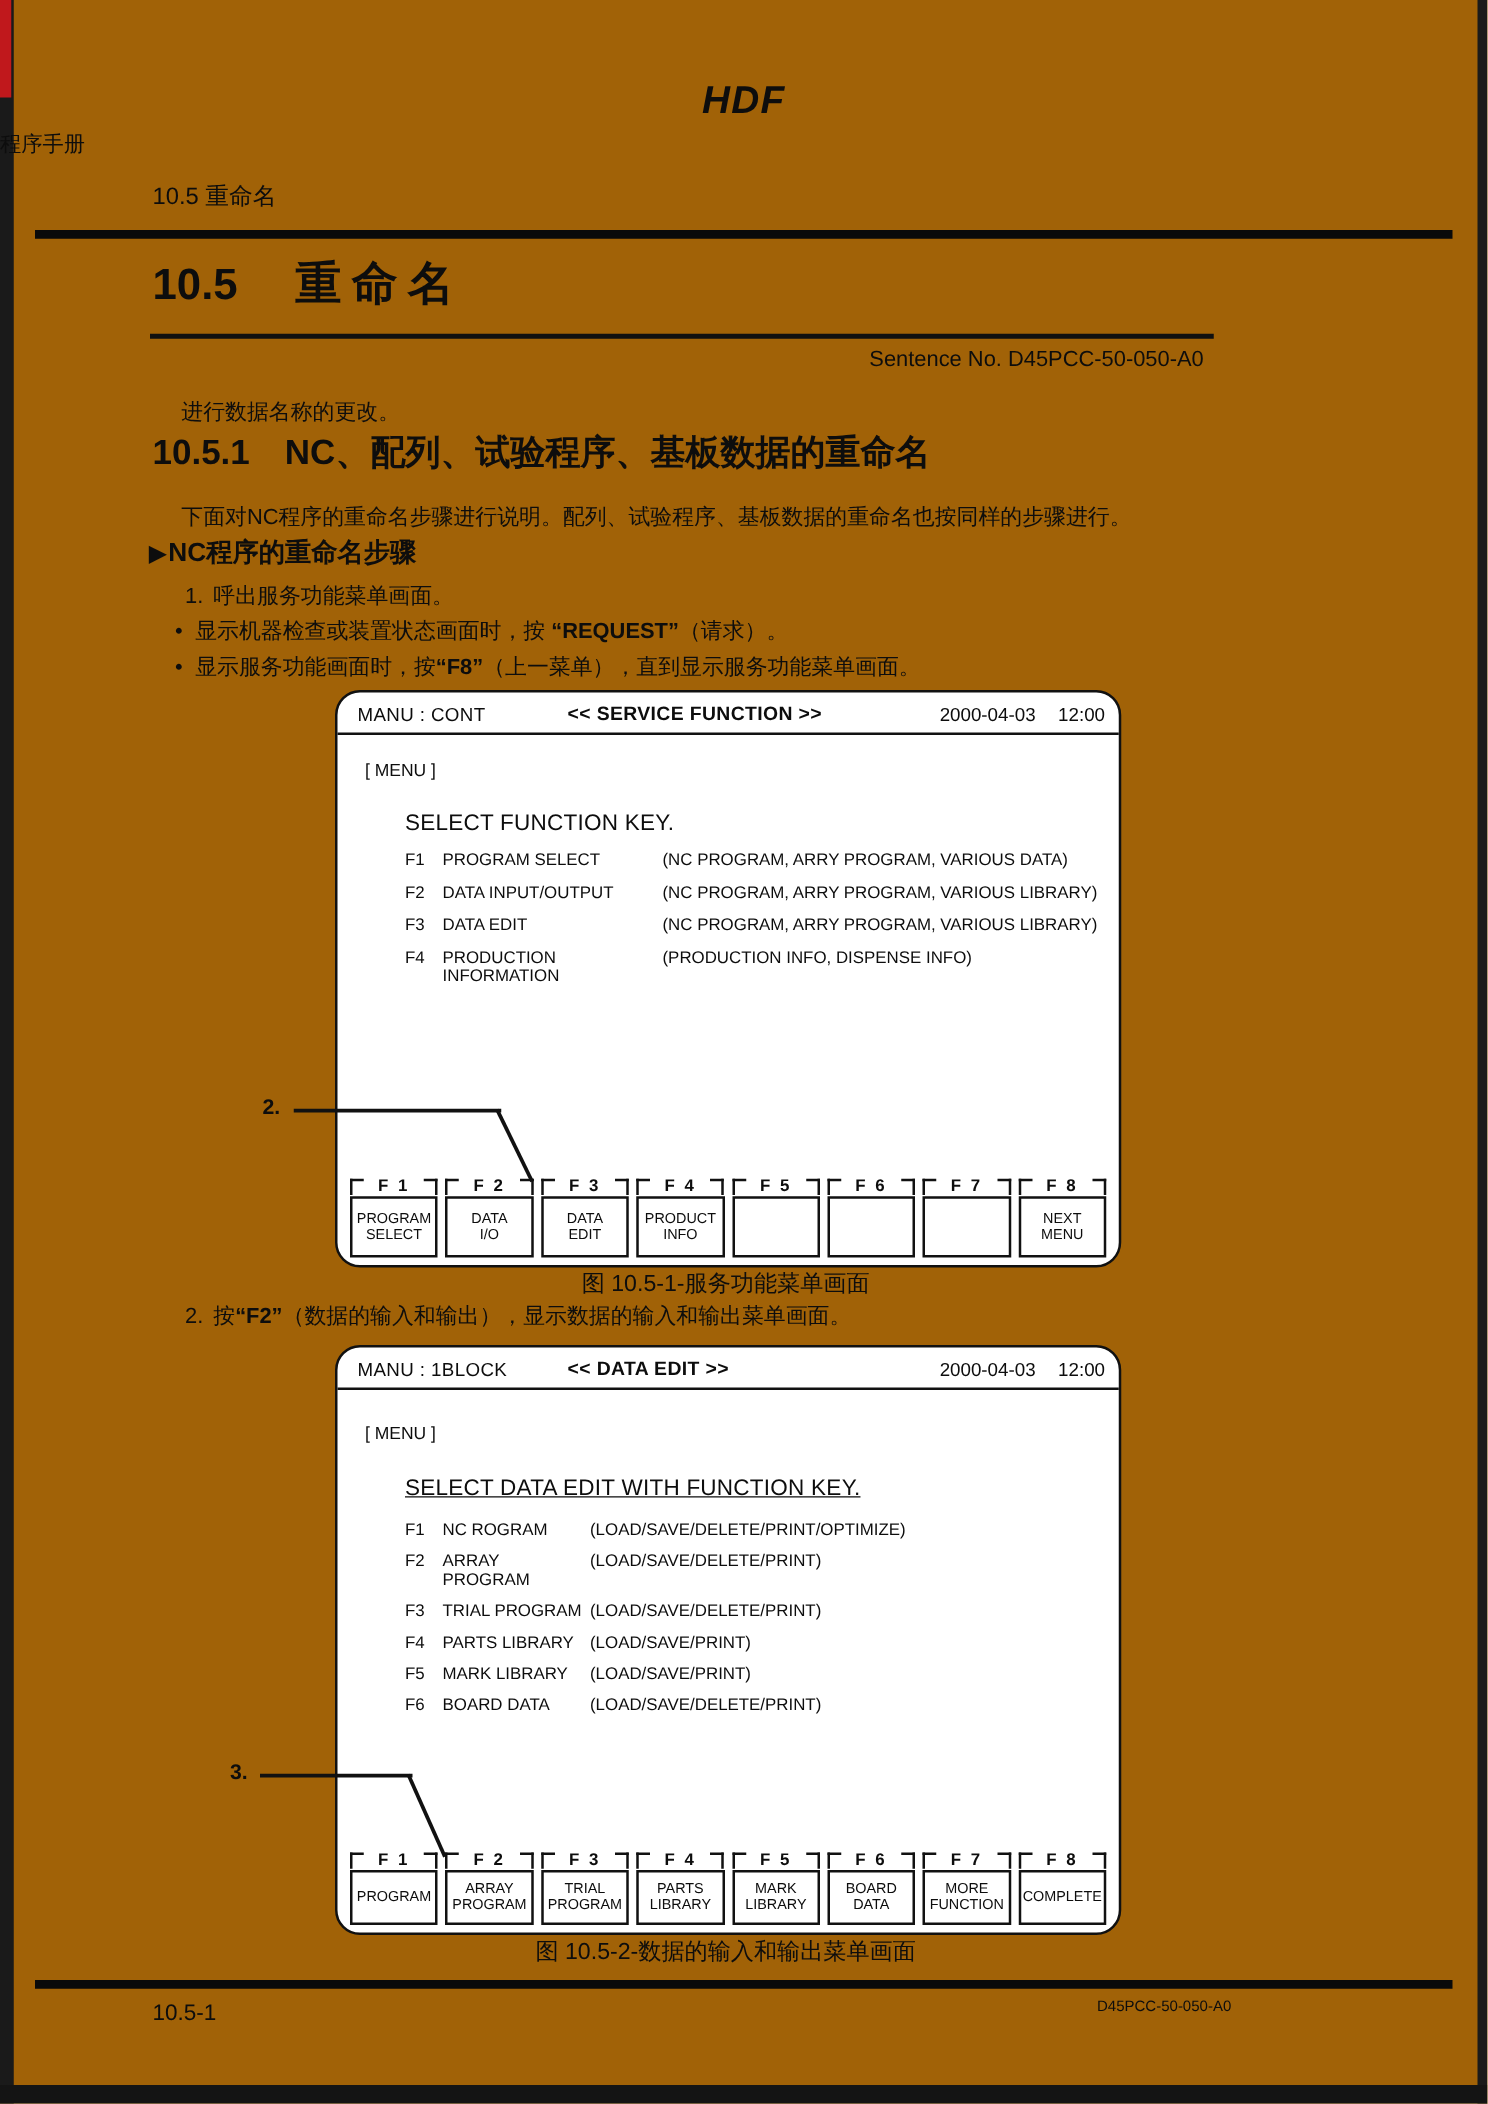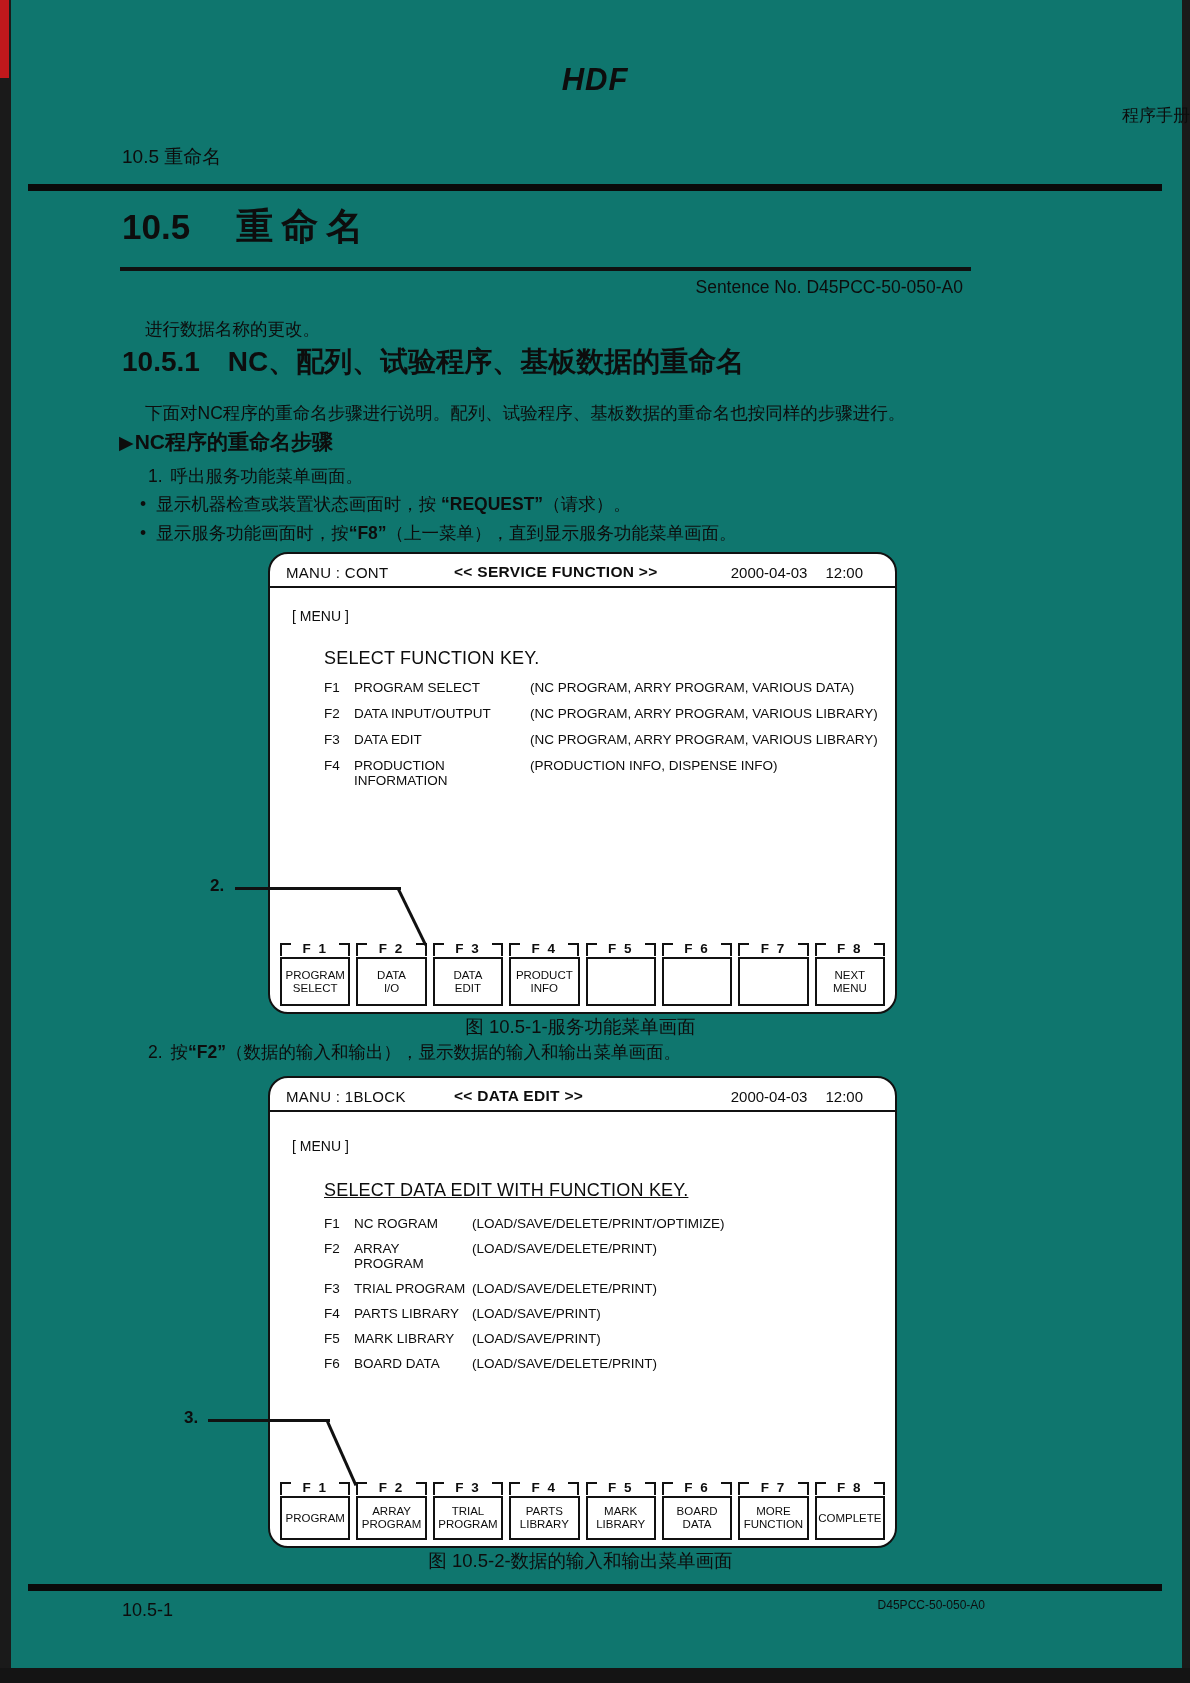--- a/index.html
+++ b/index.html
@@ -1,29 +1,29 @@
 <!DOCTYPE html>
 <html><head>
 <meta charset="utf-8">
 <style>
   html,body{margin:0;padding:0;background:#e8e8e8;}
   .page{
-    position:relative;width:1190px;height:1683px;background:#0f766e;
+    position:relative;width:1190px;height:1683px;background:#a16207;
     font-family:"Liberation Sans","DejaVu Sans",sans-serif;color:#0d0d0d;
     overflow:hidden;margin:0 auto;
   }
   .abs{position:absolute;}
   
   .edge-left{position:absolute;left:0;top:0;width:11px;height:100%;background:#1a1a1a;}
   .edge-red{position:absolute;left:0;top:0;width:9px;height:78px;background:#c0181c;z-index:3;}
   .edge-right{position:absolute;right:0;top:0;width:8px;height:100%;background:#1a1a1a;}
   .edge-bottom{position:absolute;left:0;bottom:0;width:100%;height:15px;background:#141414;}
 
   #brand{top:62px;left:0;width:100%;text-align:center;font-size:31px;font-weight:bold;font-style:italic;letter-spacing:1px;}
-  #brand-sub{top:104px;left:0;width:100%;text-align:right;font-size:17px;}
+  #brand-sub{top:104px;left:0;width:100%;text-align:left;font-size:17px;}
   #breadcrumb{top:144px;left:122px;font-size:19px;}
   #rule-top{top:184px;left:28px;width:1134px;height:7px;background:#0a0a0a;}
 
   #section-heading{top:202px;left:122px;display:flex;align-items:baseline;gap:46px;}
   .sec-num{font-size:35px;font-weight:bold;}
   .sec-title{font-size:37px;font-family:"Liberation Serif","DejaVu Serif",serif;font-weight:600;letter-spacing:8px;}
   #rule-heading{top:267px;left:120px;width:851px;height:4px;background:#101010;}
   #sentence-no{top:277px;left:0;width:963px;text-align:right;font-size:17.5px;}
 
   #intro{top:317px;left:145px;font-size:17.5px;}
@@ -41,21 +41,21 @@
   .num{margin-right:8px;}
   .hotkey{font-weight:bold;}
 
   
   .screen{
     position:absolute;left:268px;width:625px;background:#fff;
     border:2.5px solid #111;border-radius:20px;font-size:13.5px;
   }
   #screen1{top:552px;height:458px;}
   #screen2{top:1076px;height:468px;}
-  .scr-header{display:flex;align-items:center;padding:9px 32px 5px 16px;border-bottom:2.5px solid #111;}
+  .scr-header{display:flex;align-items:center;padding:9px 11px 5px 16px;border-bottom:2.5px solid #111;}
   .scr-mode{width:168px;font-size:15px;letter-spacing:.3px;}
   .scr-title{flex:1;font-weight:bold;font-size:15.5px;letter-spacing:.3px;}
   .scr-datetime{width:168px;display:flex;justify-content:flex-end;gap:18px;font-size:15px;}
   .menu-label{position:absolute;left:22px;font-size:14px;}
   #screen1 .menu-label{top:54px;}
   #screen2 .menu-label{top:60px;}
   .prompt{position:absolute;left:54px;font-size:18px;letter-spacing:.2px;}
   #screen1 .prompt{top:94px;}
   #screen2 .prompt{top:102px;text-decoration:underline;}
   .menu-rows{position:absolute;left:54px;right:14px;}

